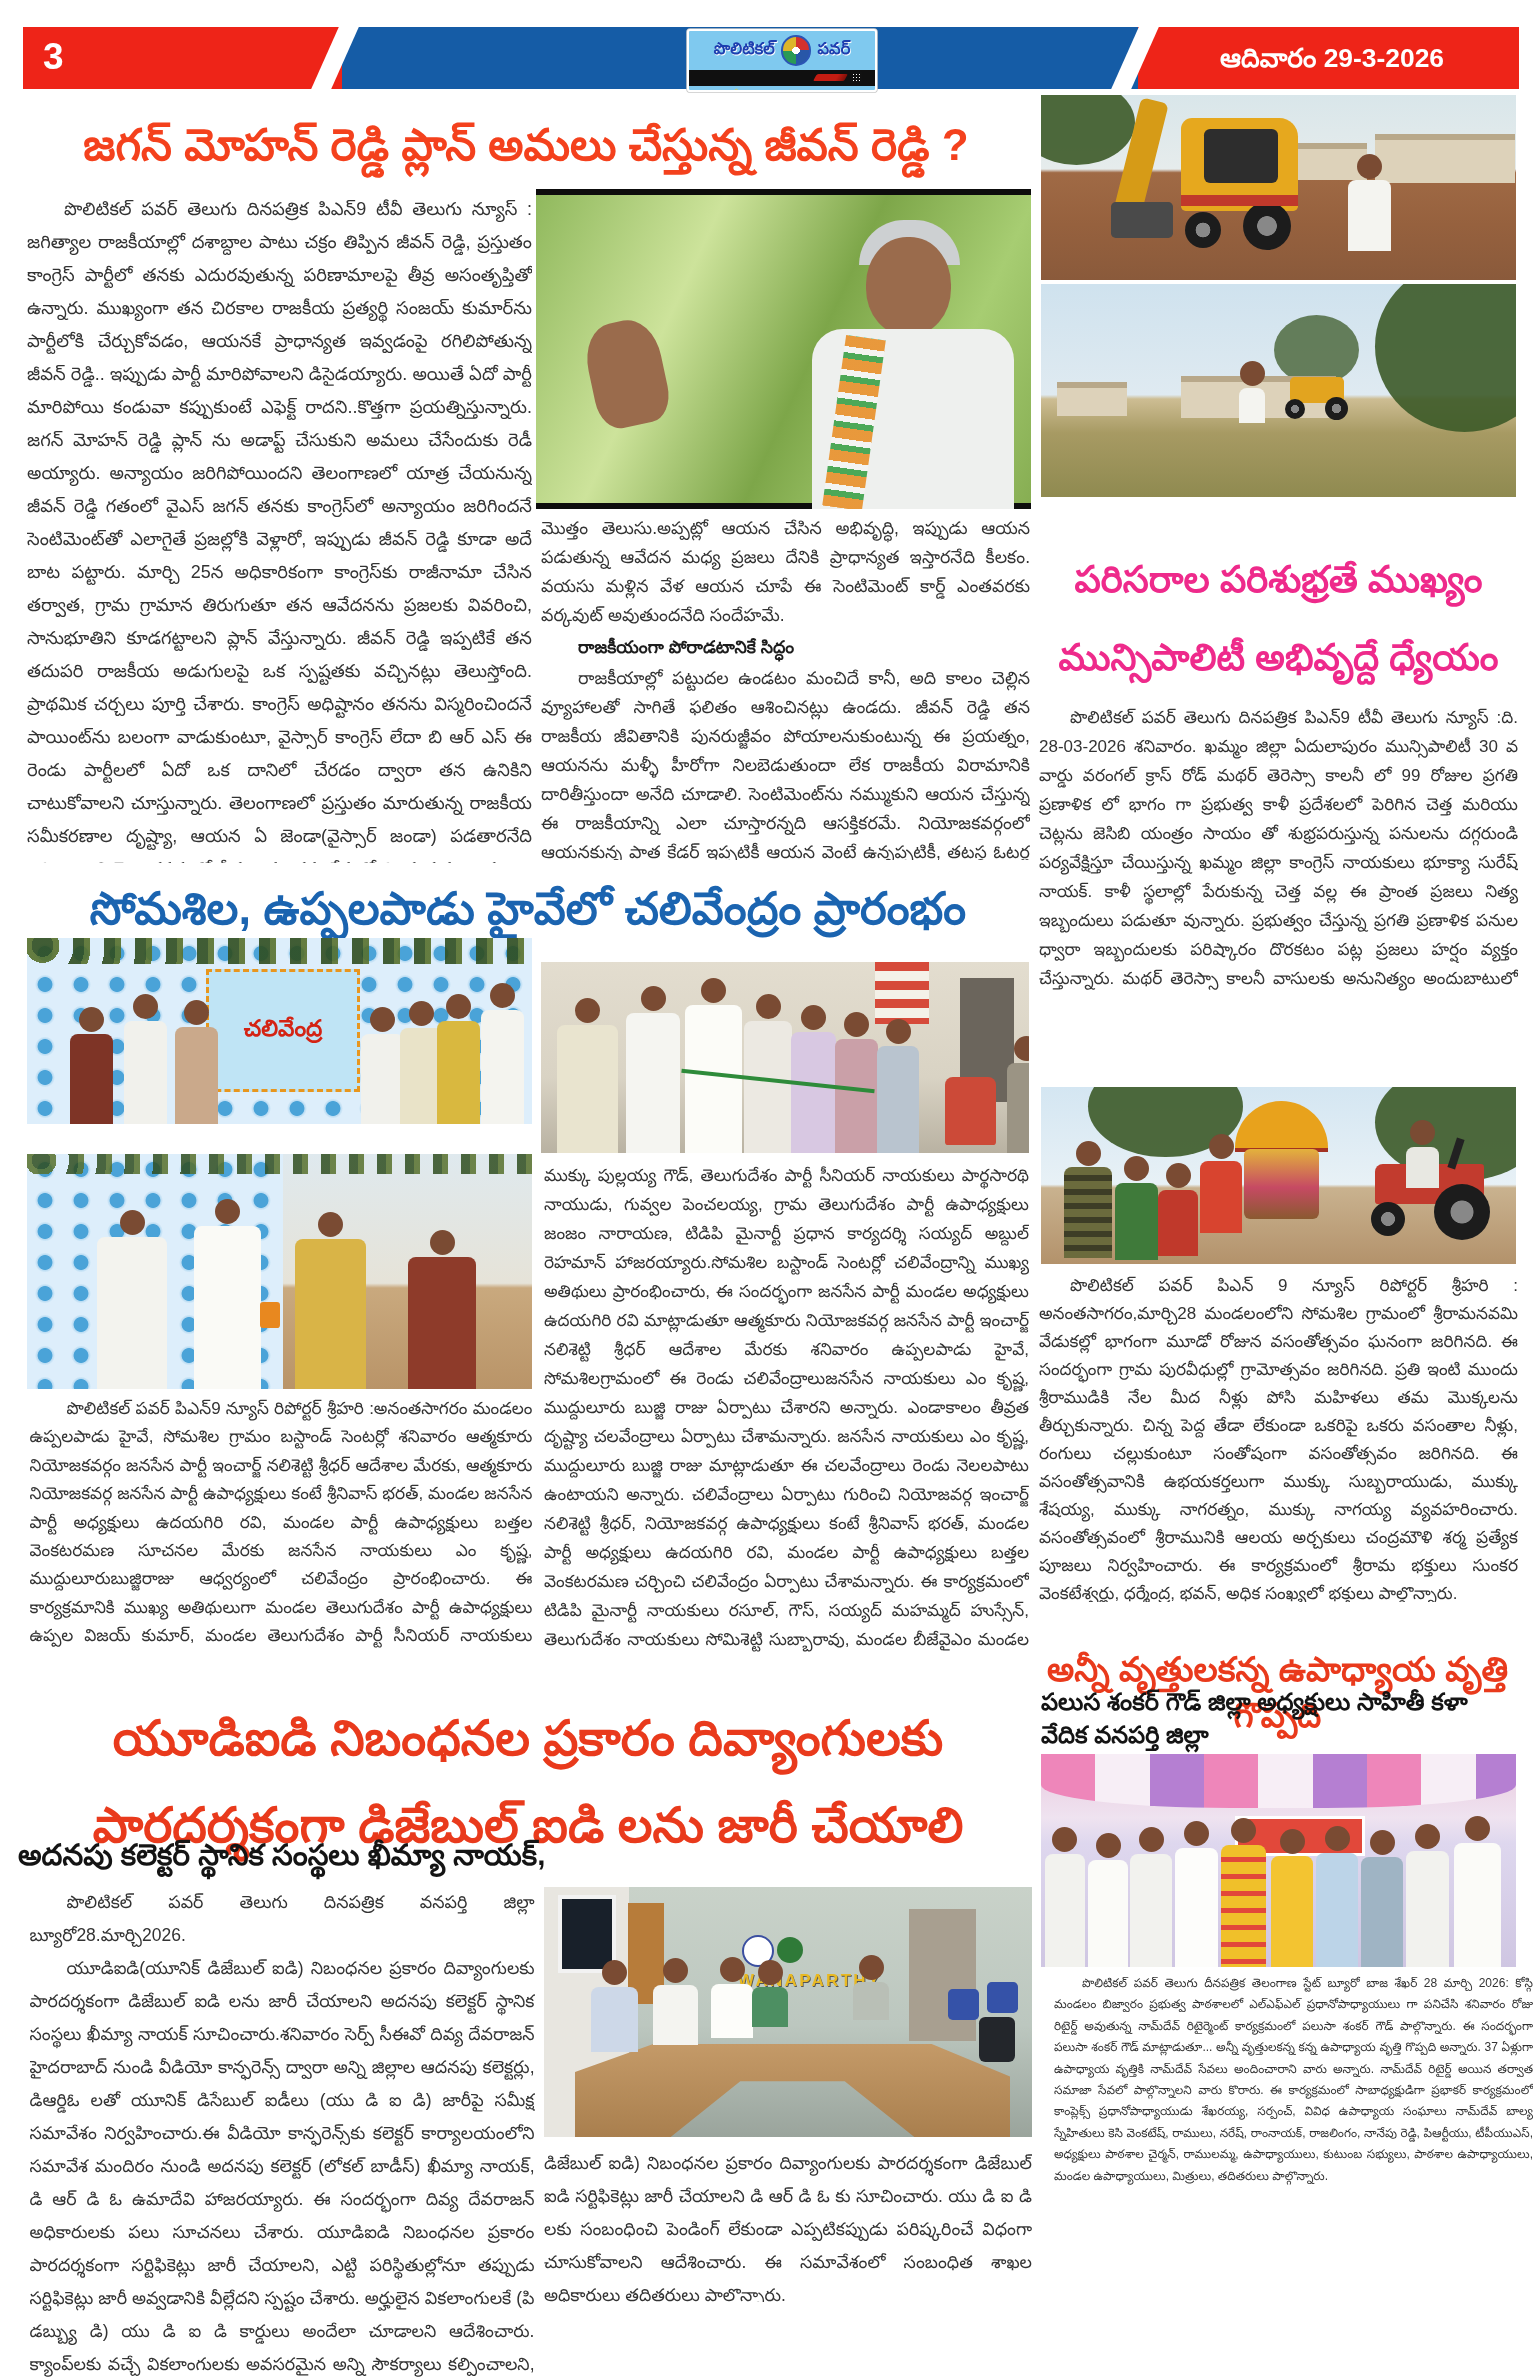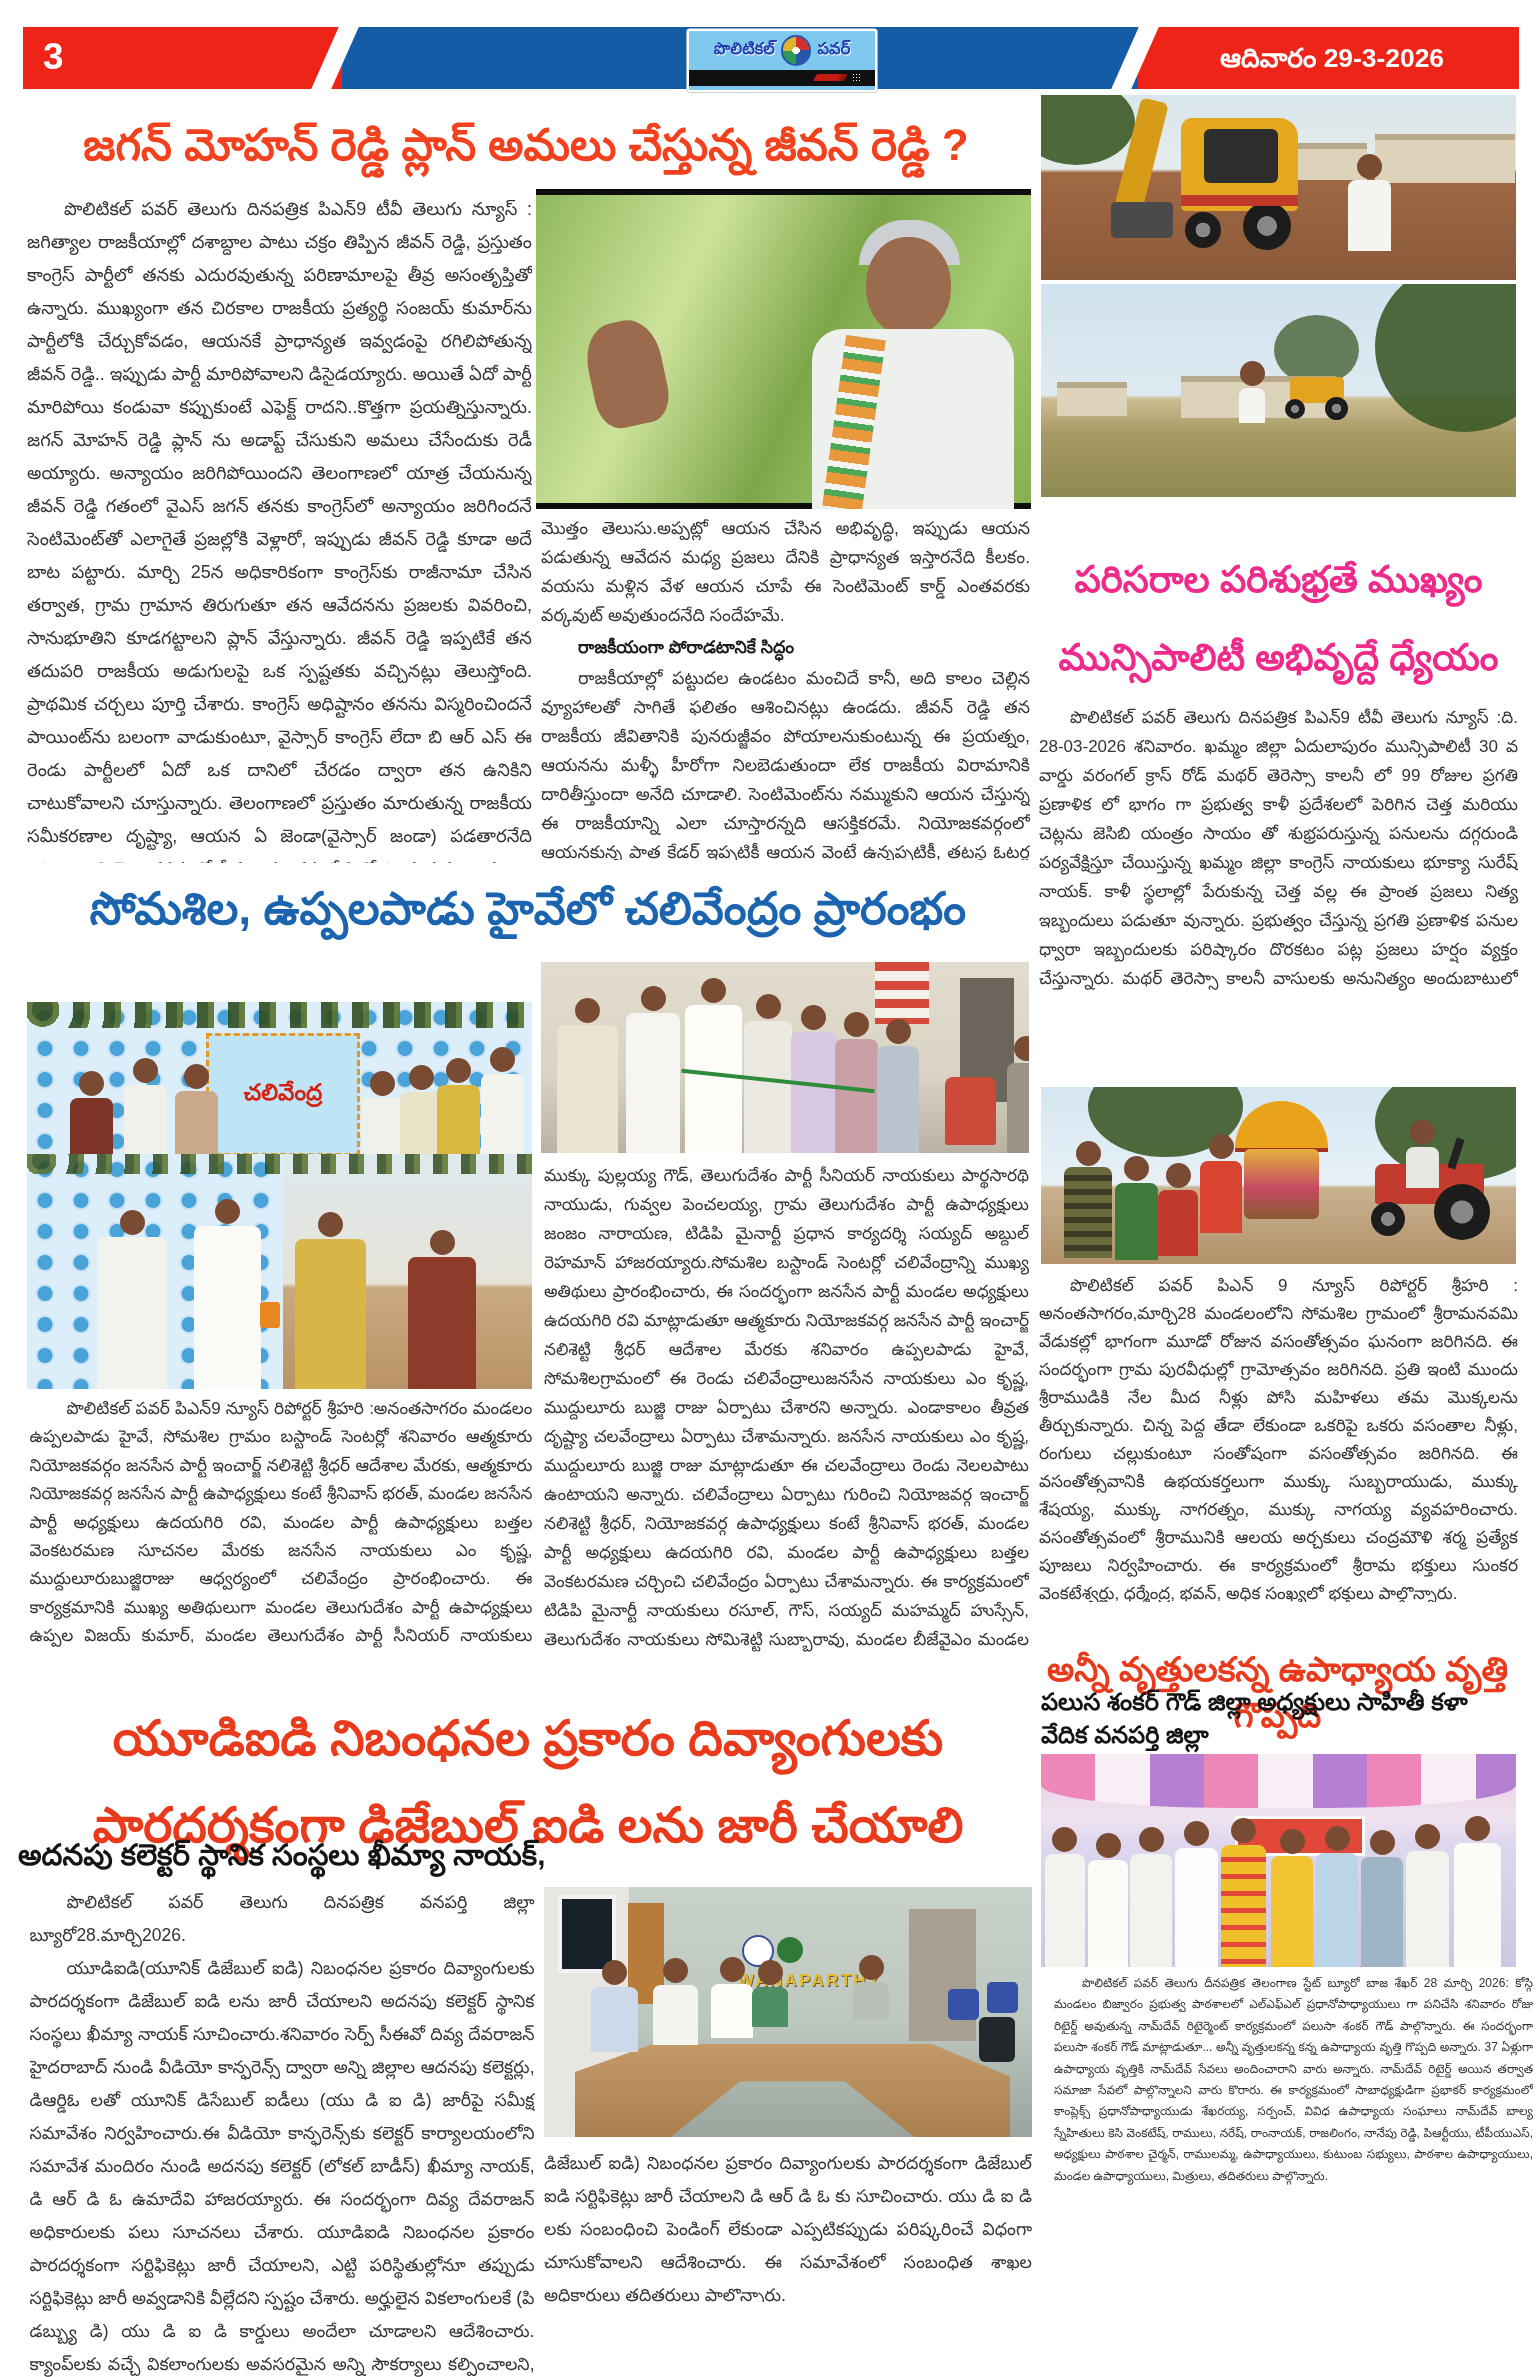--- a/index.html
+++ b/index.html
@@ -164,21 +164,21 @@
     <i class="pr" style="left:117px;bottom:7.8px;height:93px;width:40px;--c:#c0392b;"></i>
     <i class="pr" style="left:159px;bottom:31px;height:99px;width:42px;--c:#d8442f;"></i>
   </div>
 
   <div class="abs btxt" style="left:1039px;top:1272px;width:479px;height:330px;font-size:17px;line-height:28px;">
     <p style="text-indent:31px;">పొలిటికల్ పవర్ పిఎన్ 9 న్యూస్ రిపోర్టర్ శ్రీహరి : అనంతసాగరం,మార్చి28 మండలంలోని సోమశిల గ్రామంలో శ్రీరామనవమి వేడుకల్లో భాగంగా మూడో రోజున వసంతోత్సవం ఘనంగా జరిగినది. ఈ సందర్భంగా గ్రామ పురవీధుల్లో గ్రామోత్సవం జరిగినది. ప్రతి ఇంటి ముందు శ్రీరాముడికి నేల మీద నీళ్లు పోసి మహిళలు తమ మొక్కలను తీర్చుకున్నారు. చిన్న పెద్ద తేడా లేకుండా ఒకరిపై ఒకరు వసంతాల నీళ్లు, రంగులు చల్లుకుంటూ సంతోషంగా వసంతోత్సవం జరిగినది. ఈ వసంతోత్సవానికి ఉభయకర్తలుగా ముక్కు సుబ్బరాయుడు, ముక్కు శేషయ్య, ముక్కు నాగరత్నం, ముక్కు నాగయ్య వ్యవహరించారు. వసంతోత్సవంలో శ్రీరామునికి ఆలయ అర్చకులు చంద్రమౌళి శర్మ ప్రత్యేక పూజలు నిర్వహించారు. ఈ కార్యక్రమంలో శ్రీరామ భక్తులు సుంకర వెంకటేశ్వర్లు, ధర్మేంద్ర, భవన్, అధిక సంఖ్యలో భక్తులు పాల్గొన్నారు.</p>
   </div>
 
   <div class="abs hl hl-blue" style="left:23px;top:879px;width:1010px;font-size:45px;">సోమశిల, ఉప్పలపాడు హైవేలో చలివేంద్రం ప్రారంభం</div>
 
-  <div class="abs photo ph-tent" style="left:27px;top:1002px;width:505px;height:186px;">
+  <div class="abs photo ph-tent" style="left:27px;top:938px;width:505px;height:186px;">
     <div class="abs" style="left:0;top:0;width:100%;height:26.4px;background:repeating-radial-gradient(circle at 15.5px 7.8px,#2f4d1f 0 11px,#57702c 11px 17px,transparent 17px 31px);opacity:.9;"></div>
     <div class="abs" style="left:179px;top:31px;width:148px;height:117px;background:#bfe4f5;border:3.9px dashed #e8961e;display:flex;align-items:center;justify-content:center;">
       <span class="bannertext">చలివేంద్ర</span>
     </div>
     <i class="pr" style="left:43px;height:117px;--c:#7e3426;"></i>
     <i class="pr" style="left:97px;height:130px;--c:#f1f1ec;"></i>
     <i class="pr" style="left:148px;height:124px;--c:#caa98b;"></i>
     <i class="pr" style="left:334px;height:117px;--c:#f1f1ec;"></i>
     <i class="pr" style="left:373px;height:123px;--c:#e9e3c8;"></i>
     <i class="pr" style="left:410px;height:130px;--c:#d9b83f;"></i>

